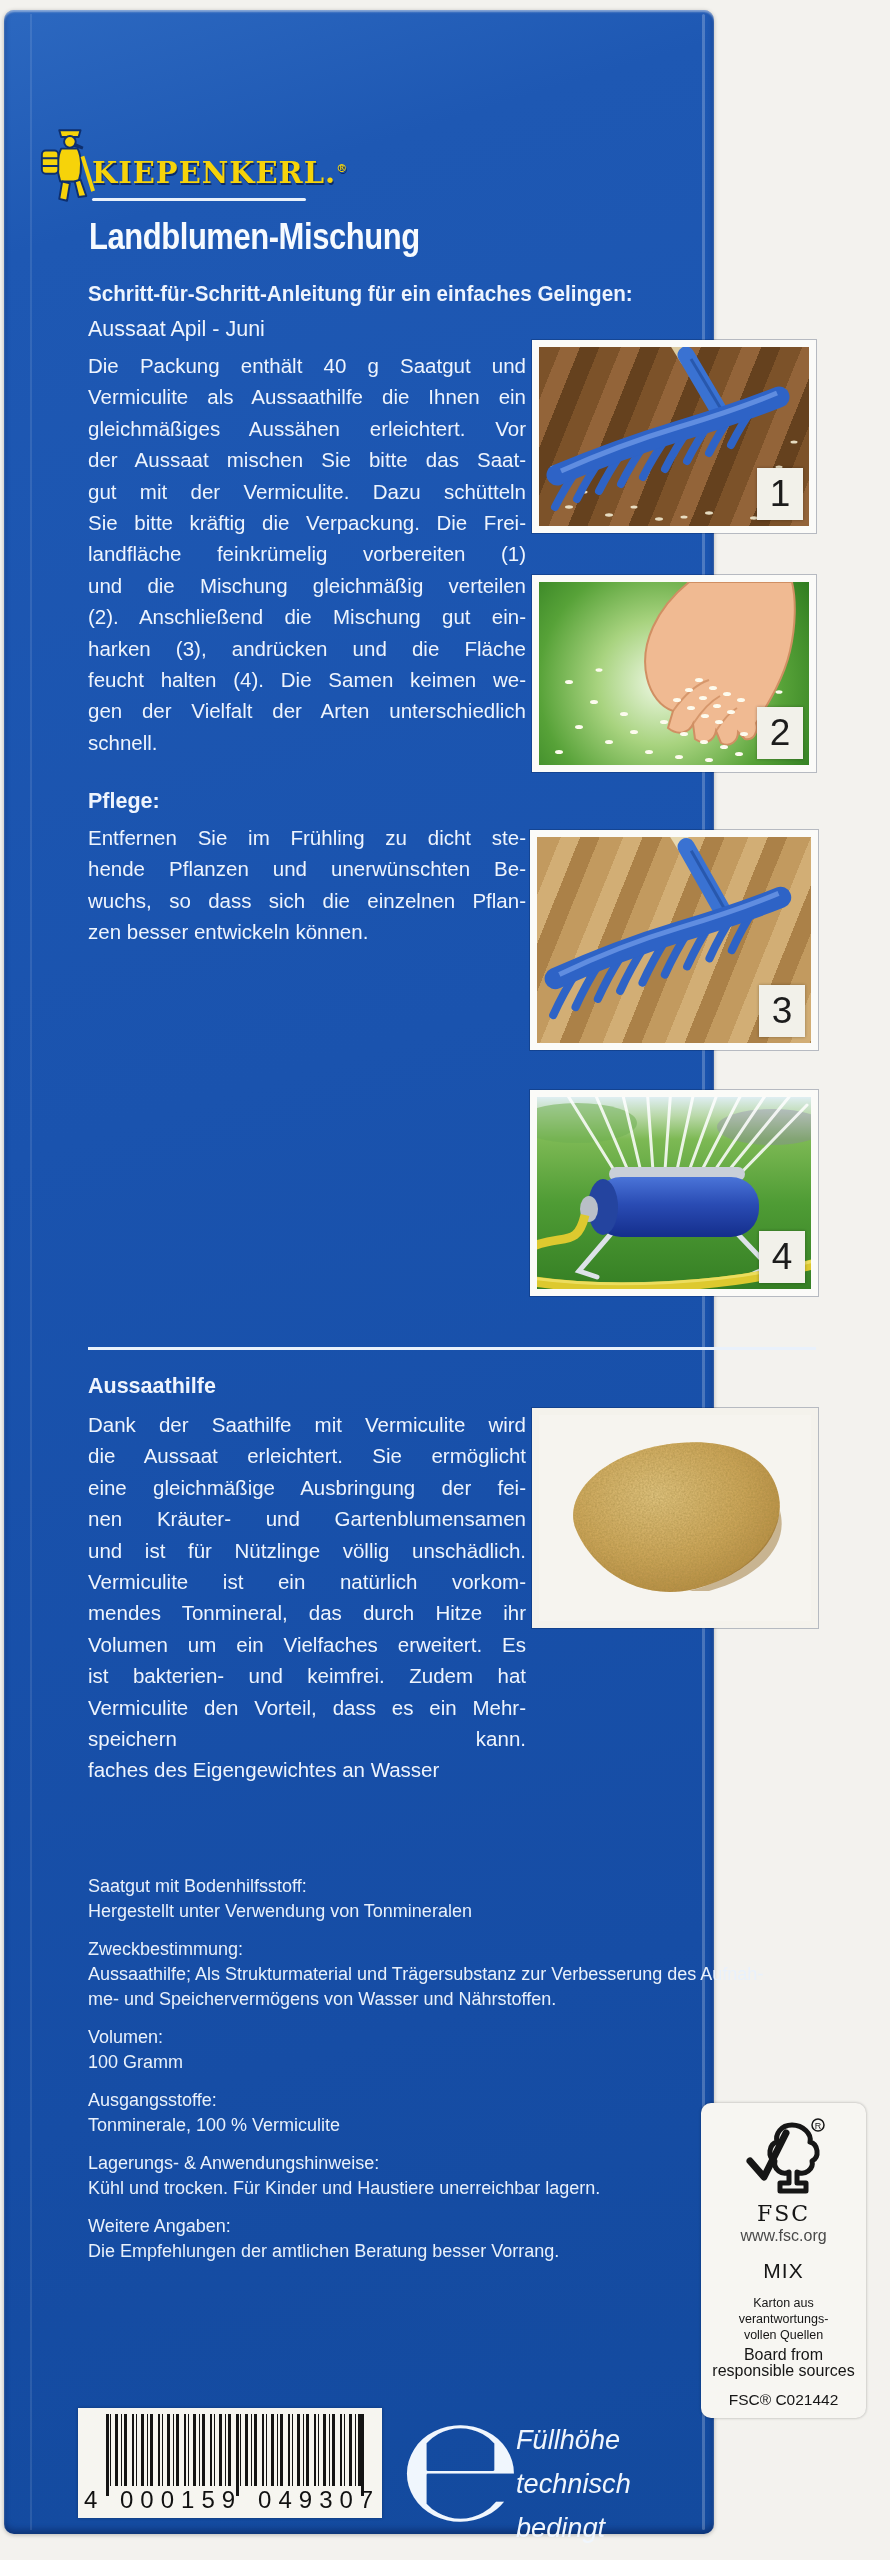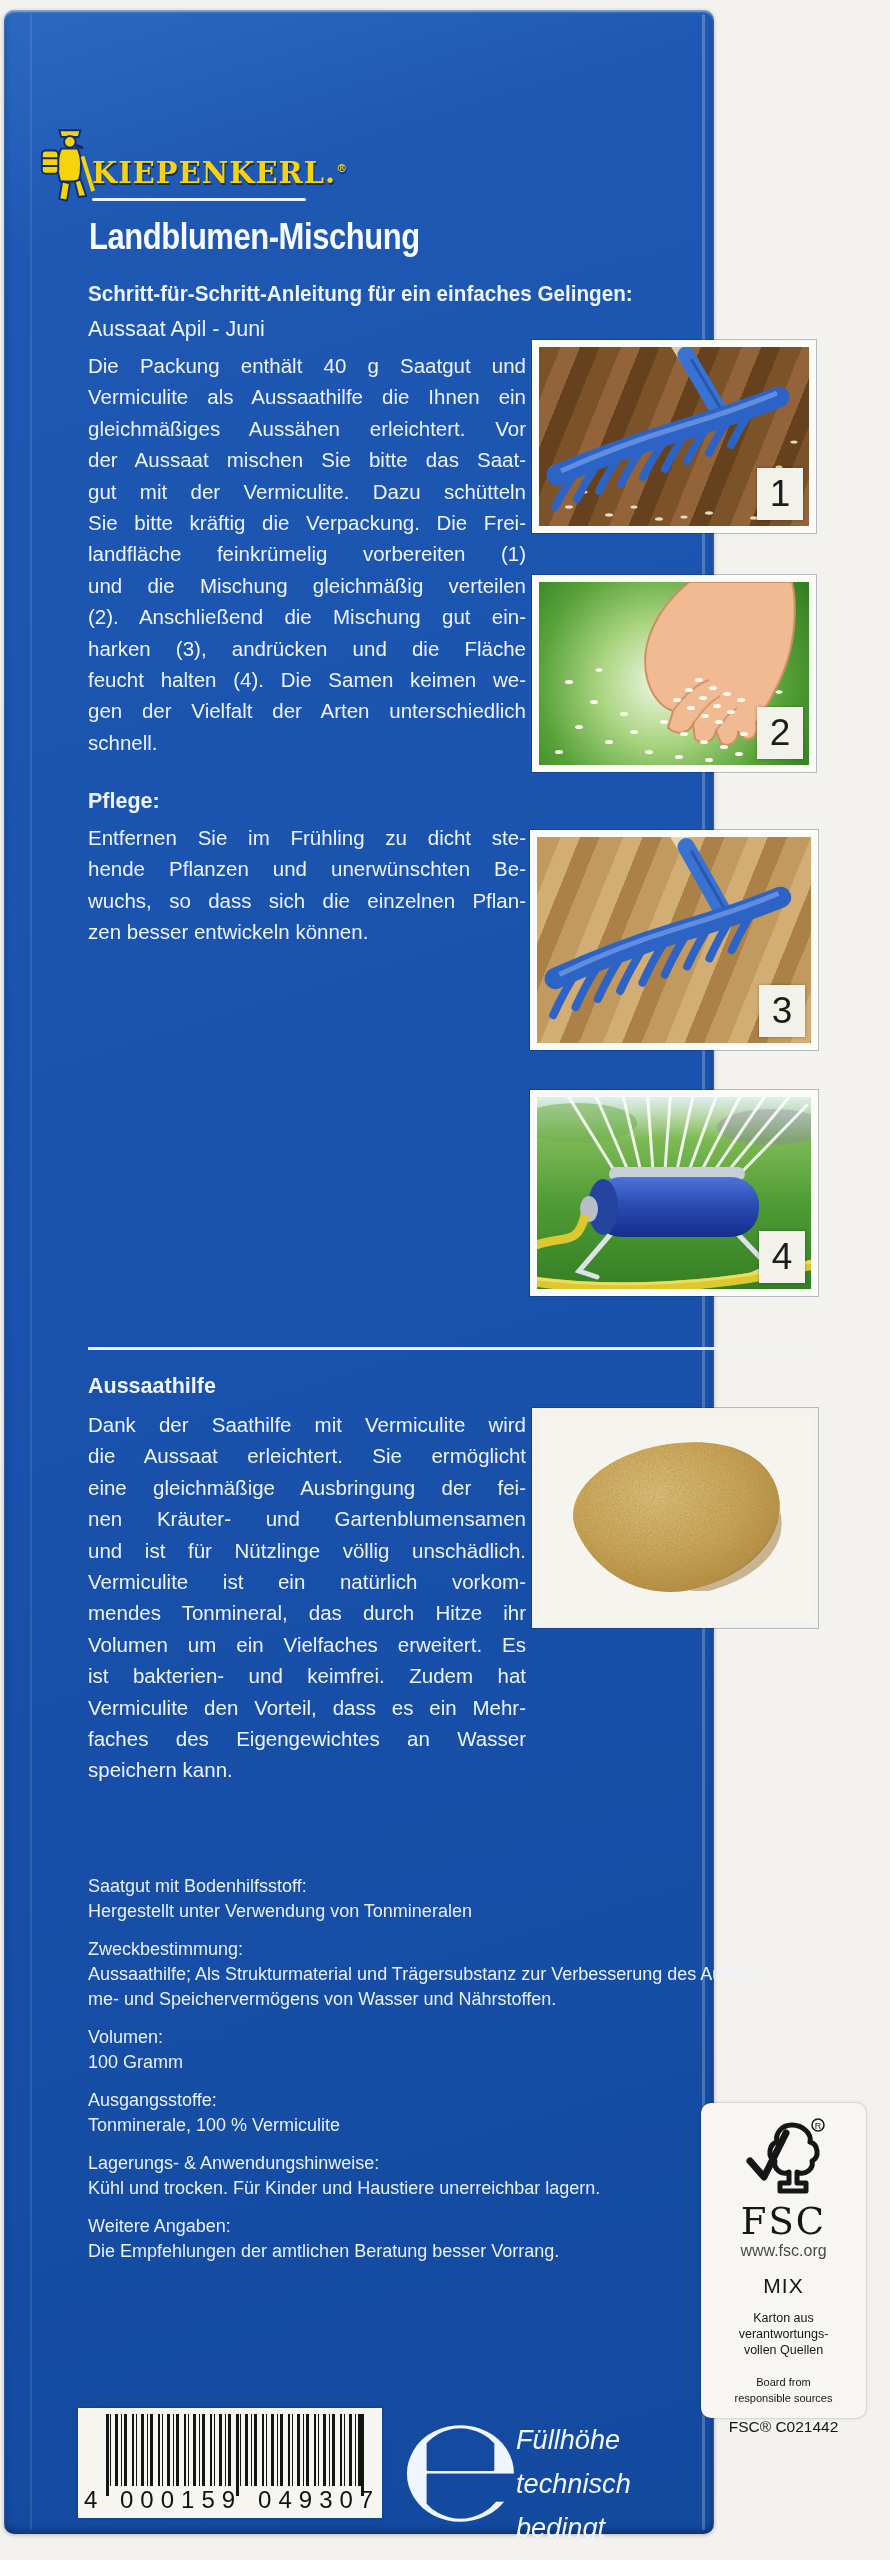--- a/index.html
+++ b/index.html
@@ -60,25 +60,25 @@
   
   .details{left:84px;top:1864px;width:740px;font-size:18px;color:#e9f1fb;}
   .dgroup{margin-bottom:13px;}
   .dgroup .dlabel{line-height:25px;}
   .dgroup .dvalue{line-height:25px;white-space:pre-line;}
 
   
   .fsc{left:697px;top:2093px;width:165px;height:315px;background:#f7f6f2;border-radius:10px;
     color:#161616;text-align:center;box-shadow:0 0 3px rgba(0,0,0,.3);}
   .fsc-logo{margin:14px auto 0;display:block;}
-  .fsc-name{font-family:"DejaVu Serif","Liberation Serif",serif;font-size:37px;letter-spacing:2px;line-height:1;}
+  .fsc-name{font-family:"DejaVu Serif","Liberation Serif",serif;font-size:22px;letter-spacing:2px;line-height:1;}
   .fsc-url{font-size:16px;color:#4a4a4a;margin-top:2px;}
   .fsc-mix{font-size:21px;margin-top:14px;letter-spacing:1px;}
   .fsc-claim{font-size:12.5px;line-height:16px;margin-top:12px;white-space:pre-line;}
-  .fsc-claim2{font-size:11px;line-height:16px;margin-top:16px;white-space:pre-line;}
+  .fsc-claim2{font-size:16px;line-height:16px;margin-top:4px;white-space:pre-line;}
   .fsc-license{font-size:15.5px;margin-top:12px;}
 
   
   .barcode{left:74px;top:2398px;width:304px;height:110px;background:#f6f5f0;box-shadow:0 0 3px rgba(0,0,0,.3);}
   .bars{position:absolute;left:28px;right:18px;top:6px;height:72px;
     background:repeating-linear-gradient(90deg,#141414 0 2px,transparent 2px 4px,#141414 4px 5px,transparent 5px 9px,
       #141414 9px 12px,transparent 12px 15px,#141414 15px 16px,transparent 16px 18px,#141414 18px 21px,transparent 21px 26px);}
   .guard{position:absolute;top:6px;height:82px;width:3px;background:#141414;}
   .g1{left:28px;} .g2{left:158px;} .g3{left:283px;}
   .bdigits{position:absolute;left:0;right:0;bottom:4px;display:flex;color:#111;
@@ -291,22 +291,22 @@
         <div class="line">Dank der Saathilfe mit Vermiculite wird</div>
         <div class="line">die Aussaat erleichtert. Sie ermöglicht</div>
         <div class="line">eine gleichmäßige Ausbringung der fei-</div>
         <div class="line">nen Kräuter- und Gartenblumensamen</div>
         <div class="line">und ist für Nützlinge völlig unschädlich.</div>
         <div class="line">Vermiculite ist ein natürlich vorkom-</div>
         <div class="line">mendes Tonmineral, das durch Hitze ihr</div>
         <div class="line">Volumen um ein Vielfaches erweitert. Es</div>
         <div class="line">ist bakterien- und keimfrei. Zudem hat</div>
         <div class="line">Vermiculite den Vorteil, dass es ein Mehr-</div>
+        <div class="line">speichern kann.</div>
         <div class="line">faches des Eigengewichtes an Wasser</div>
-        <div class="line">speichern kann.</div>
       </div>
 
     <div class="abs vphoto">
       <div class="inner">
         <svg width="272" height="192" viewBox="0 0 272 192">
           <defs>
             <radialGradient id="pile" cx="40%" cy="35%" r="75%">
               <stop offset="0" stop-color="#e8cb85"></stop>
                 <stop offset=".55" stop-color="#d3ab5e"></stop>
                 <stop offset="1" stop-color="#b3873f"></stop>

